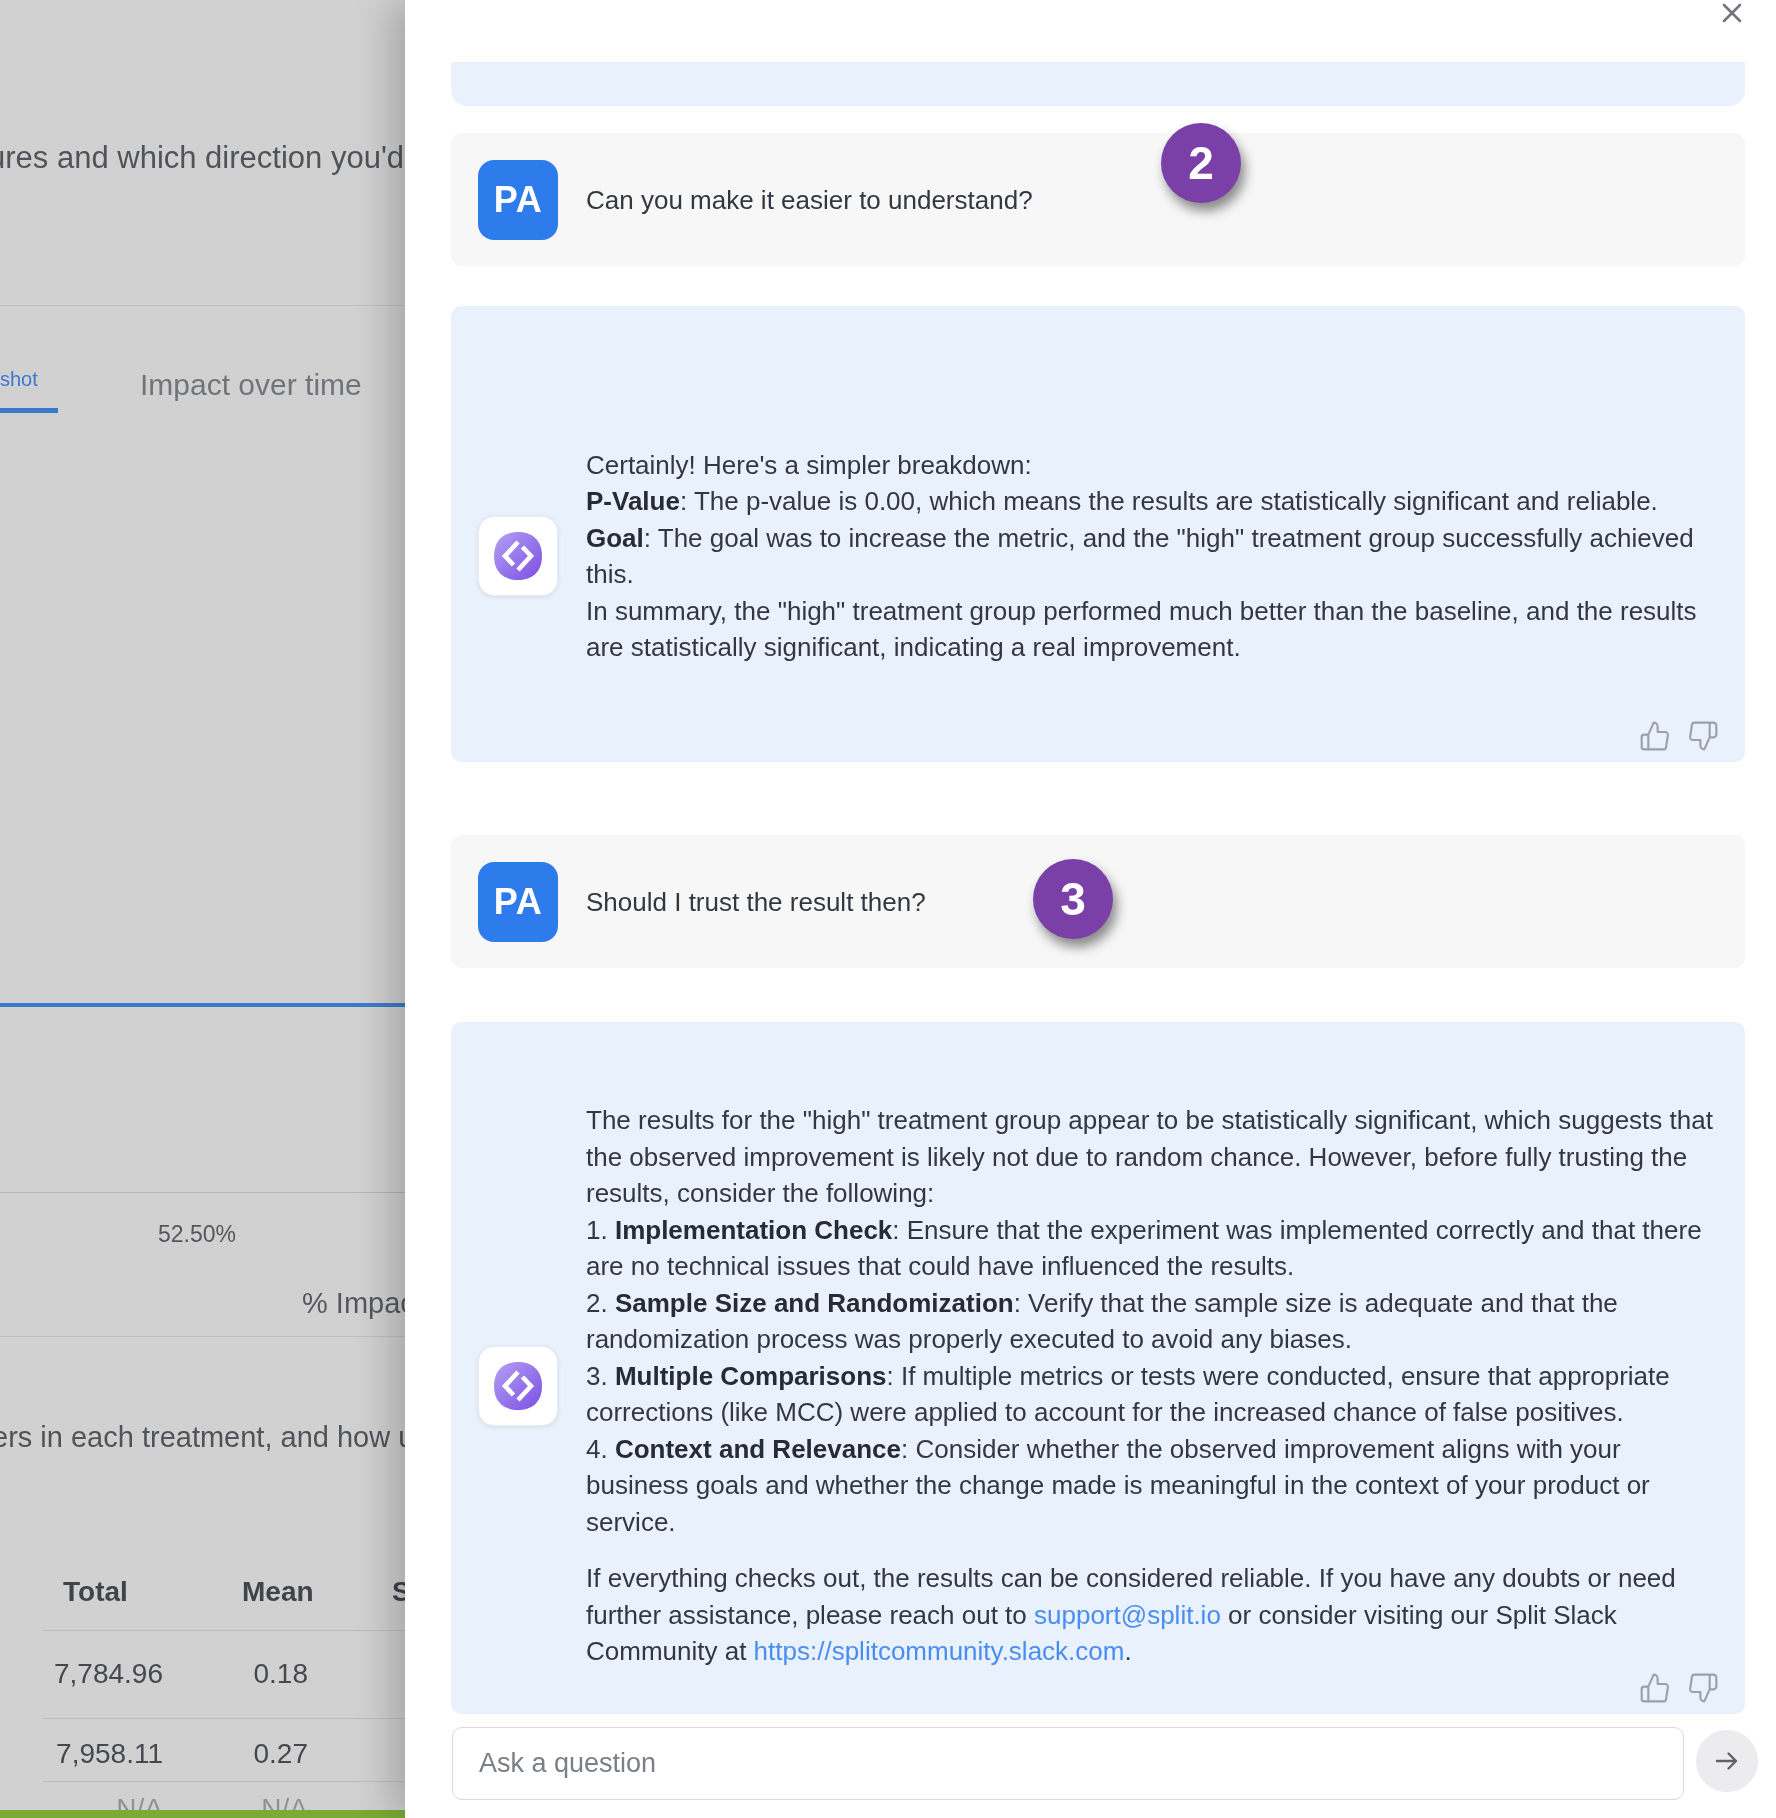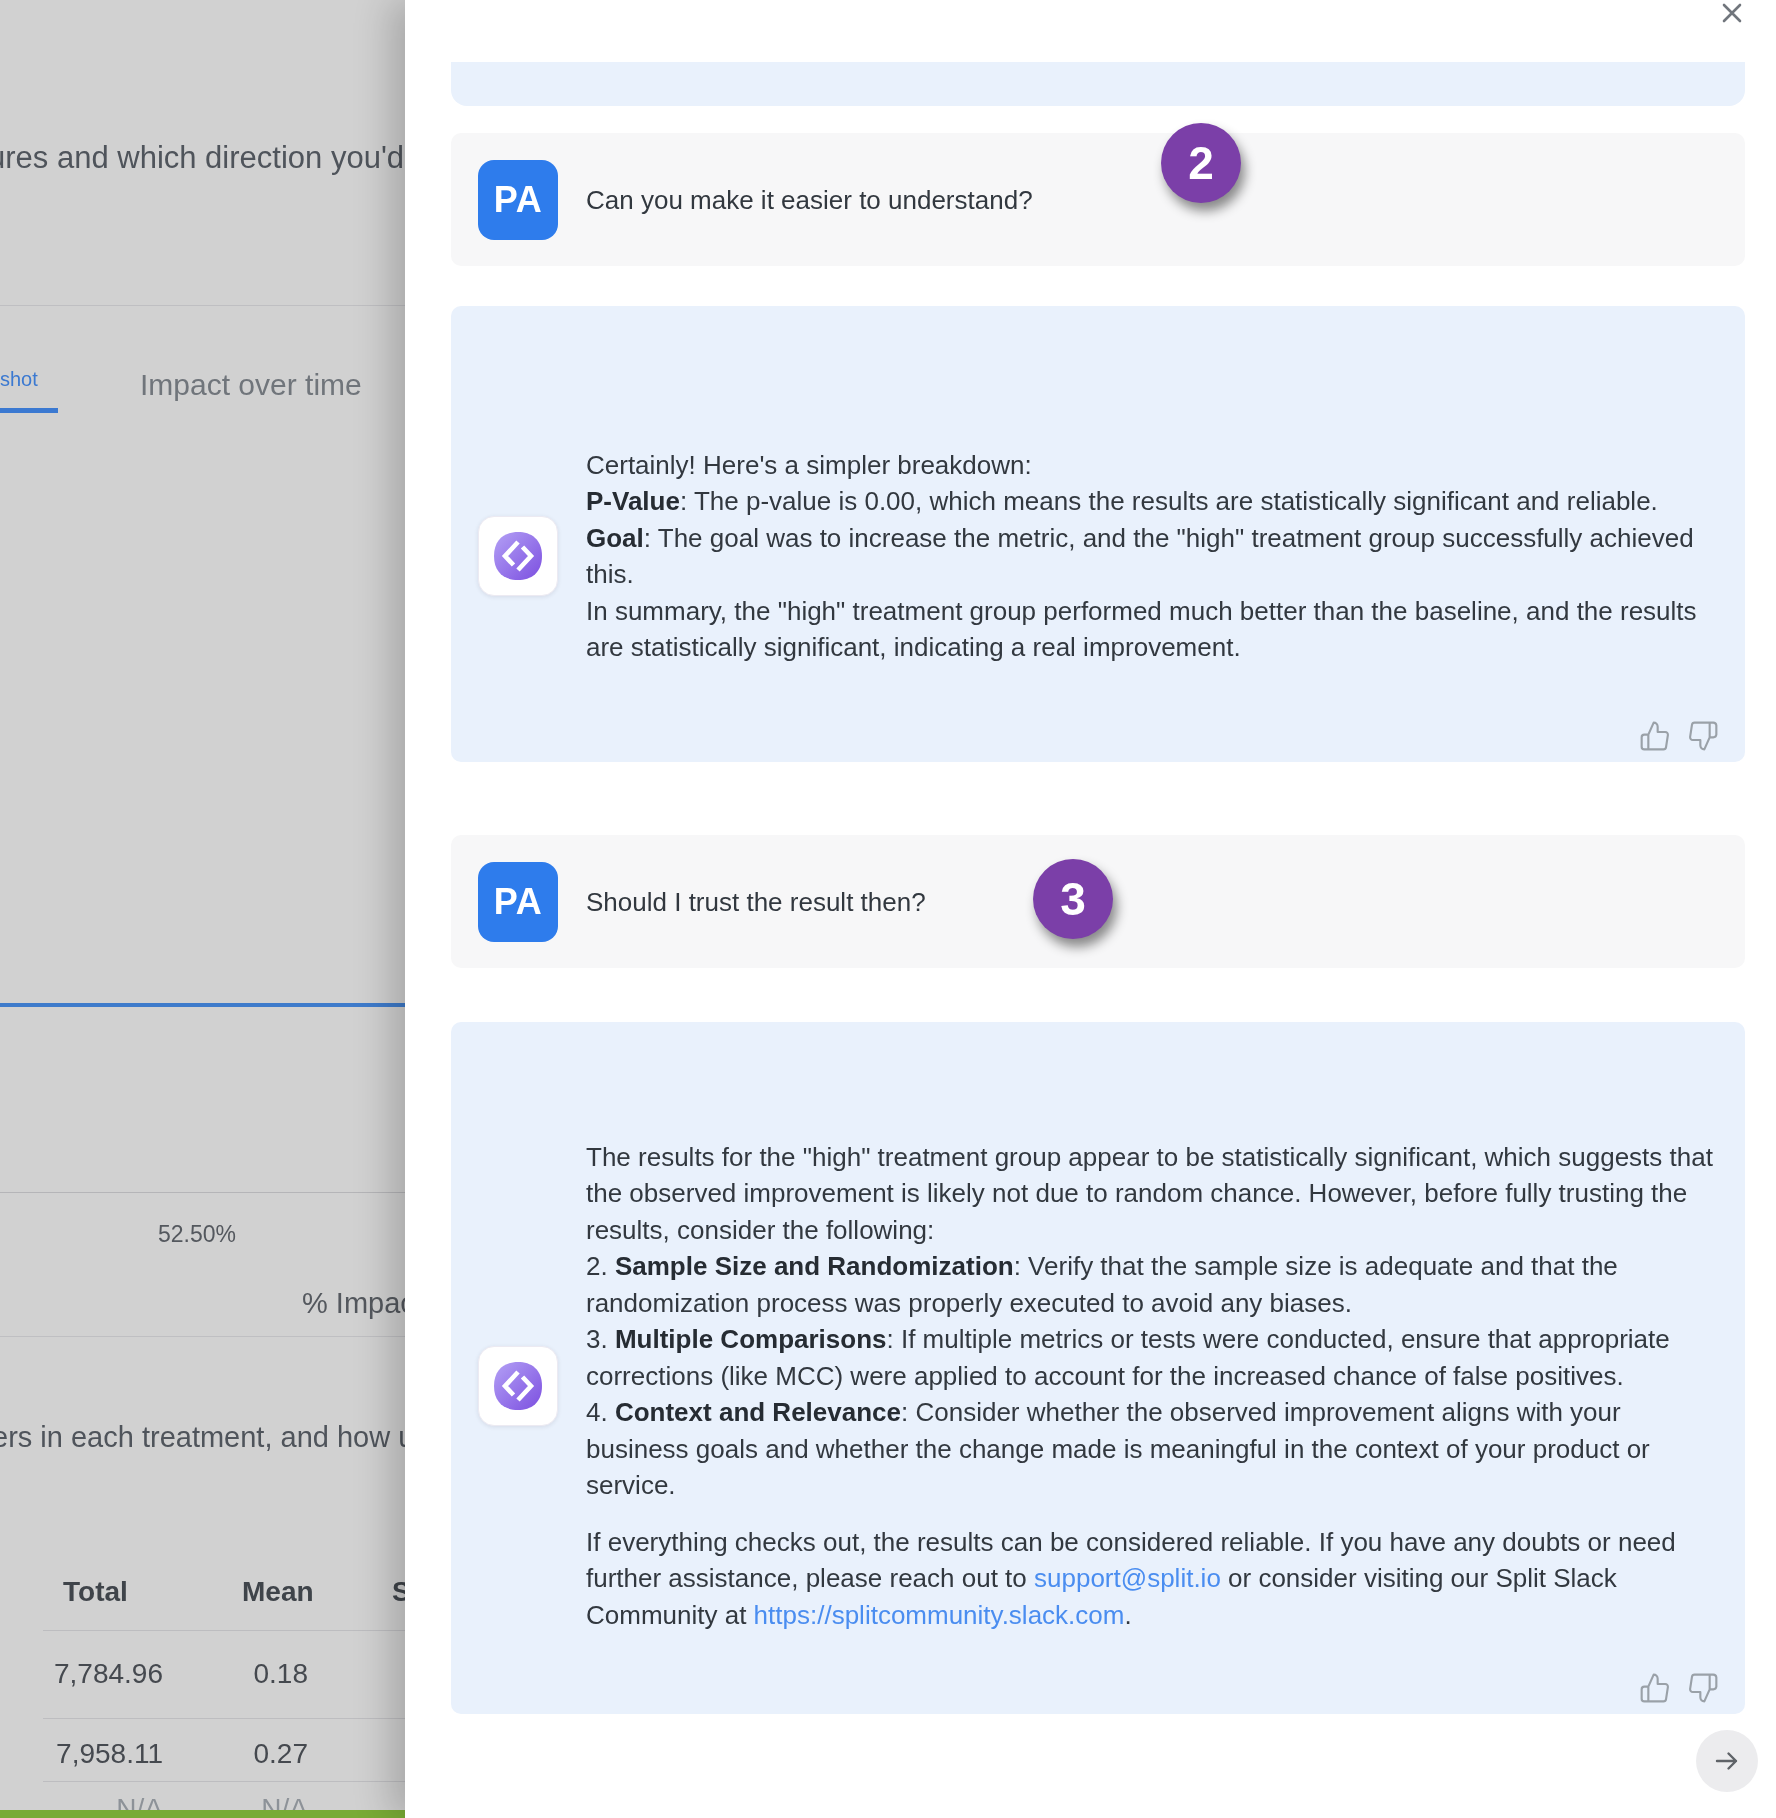--- a/index.html
+++ b/index.html
@@ -179,34 +179,36 @@
                 <stop offset="0" stop-color="#b3a0f5"></stop>
                 <stop offset="1" stop-color="#7c4fe0"></stop>
               </linearGradient>
             </defs>
             <path d="M27 3 C40 3 51 10 51 27 C51 44 40 51 27 51 C14 51 3 44 3 27 C3 10 14 3 27 3 Z" fill="url(#g1)"></path>
             <path d="M27 13 L14 27 L22.5 36 M27 41 L40 27 L31.5 18" stroke="#fff" stroke-width="4.6" fill="none"></path>
           </svg>
         </div>
         <div class="msg-text">
           <p><span>The results for the "high" treatment group appear to be statistically significant, which suggests that the observed improvement is likely not due to random chance. However, before fully trusting the results, consider the following:</span></p>
+          <p><span>1. </span><b>Implementation Check</b><span>: Ensure that the experiment was implemented correctly and that there are no technical issues that could have influenced the results.</span></p>
           <p><span>2. </span><b>Sample Size and Randomization</b><span>: Verify that the sample size is adequate and that the randomization process was properly executed to avoid any biases.</span></p>
           <p><span>3. </span><b>Multiple Comparisons</b><span>: If multiple metrics or tests were conducted, ensure that appropriate corrections (like MCC) were applied to account for the increased chance of false positives.</span></p>
           <p><span>4. </span><b>Context and Relevance</b><span>: Consider whether the observed improvement aligns with your business goals and whether the change made is meaningful in the context of your product or service.</span></p>
           <p class="gap"><span>If everything checks out, the results can be considered reliable. If you have any doubts or need further assistance, please reach out to </span><a class="link">support@split.io</a><span> or consider visiting our Split Slack Community at </span><a class="link">https://splitcommunity.slack.com</a><span>.</span></p>
         </div>
         <div class="feedback">
           <div class="fb-btn"><svg width="32" height="32" viewBox="0 0 24 24" fill="none" stroke="currentColor" stroke-width="1.6" stroke-linecap="round" stroke-linejoin="round">
               <path d="M14 9V5a3 3 0 0 0-3-3l-4 9v11h11.28a2 2 0 0 0 2-1.7l1.38-9a2 2 0 0 0-2-2.3zM7 22H4a2 2 0 0 1-2-2v-7a2 2 0 0 1 2-2h3"></path>
             </svg></div>
           <div class="fb-btn"><svg width="32" height="32" viewBox="0 0 24 24" fill="none" stroke="currentColor" stroke-width="1.6" stroke-linecap="round" stroke-linejoin="round">
               <path d="M10 15v4a3 3 0 0 0 3 3l4-9V2H5.72a2 2 0 0 0-2 1.7l-1.38 9a2 2 0 0 0 2 2.3zM17 2h2.67A2.31 2.31 0 0 1 22 4v7a2.31 2.31 0 0 1-2.33 2H17"></path>
             </svg></div>
         </div>
       </div>
     </div>
 
+  <input id="ask-input" type="text" placeholder="Ask a question" style="">
   <div id="send-btn">
     <svg width="30" height="30" viewBox="0 0 30 30">
       <path d="M5 15 H24 M16.5 7.5 L24 15 L16.5 22.5" stroke="currentColor" stroke-width="2.4" stroke-linecap="round" stroke-linejoin="round" fill="none"></path>
     </svg>
   </div>
 </div>
 
 </body></html>

